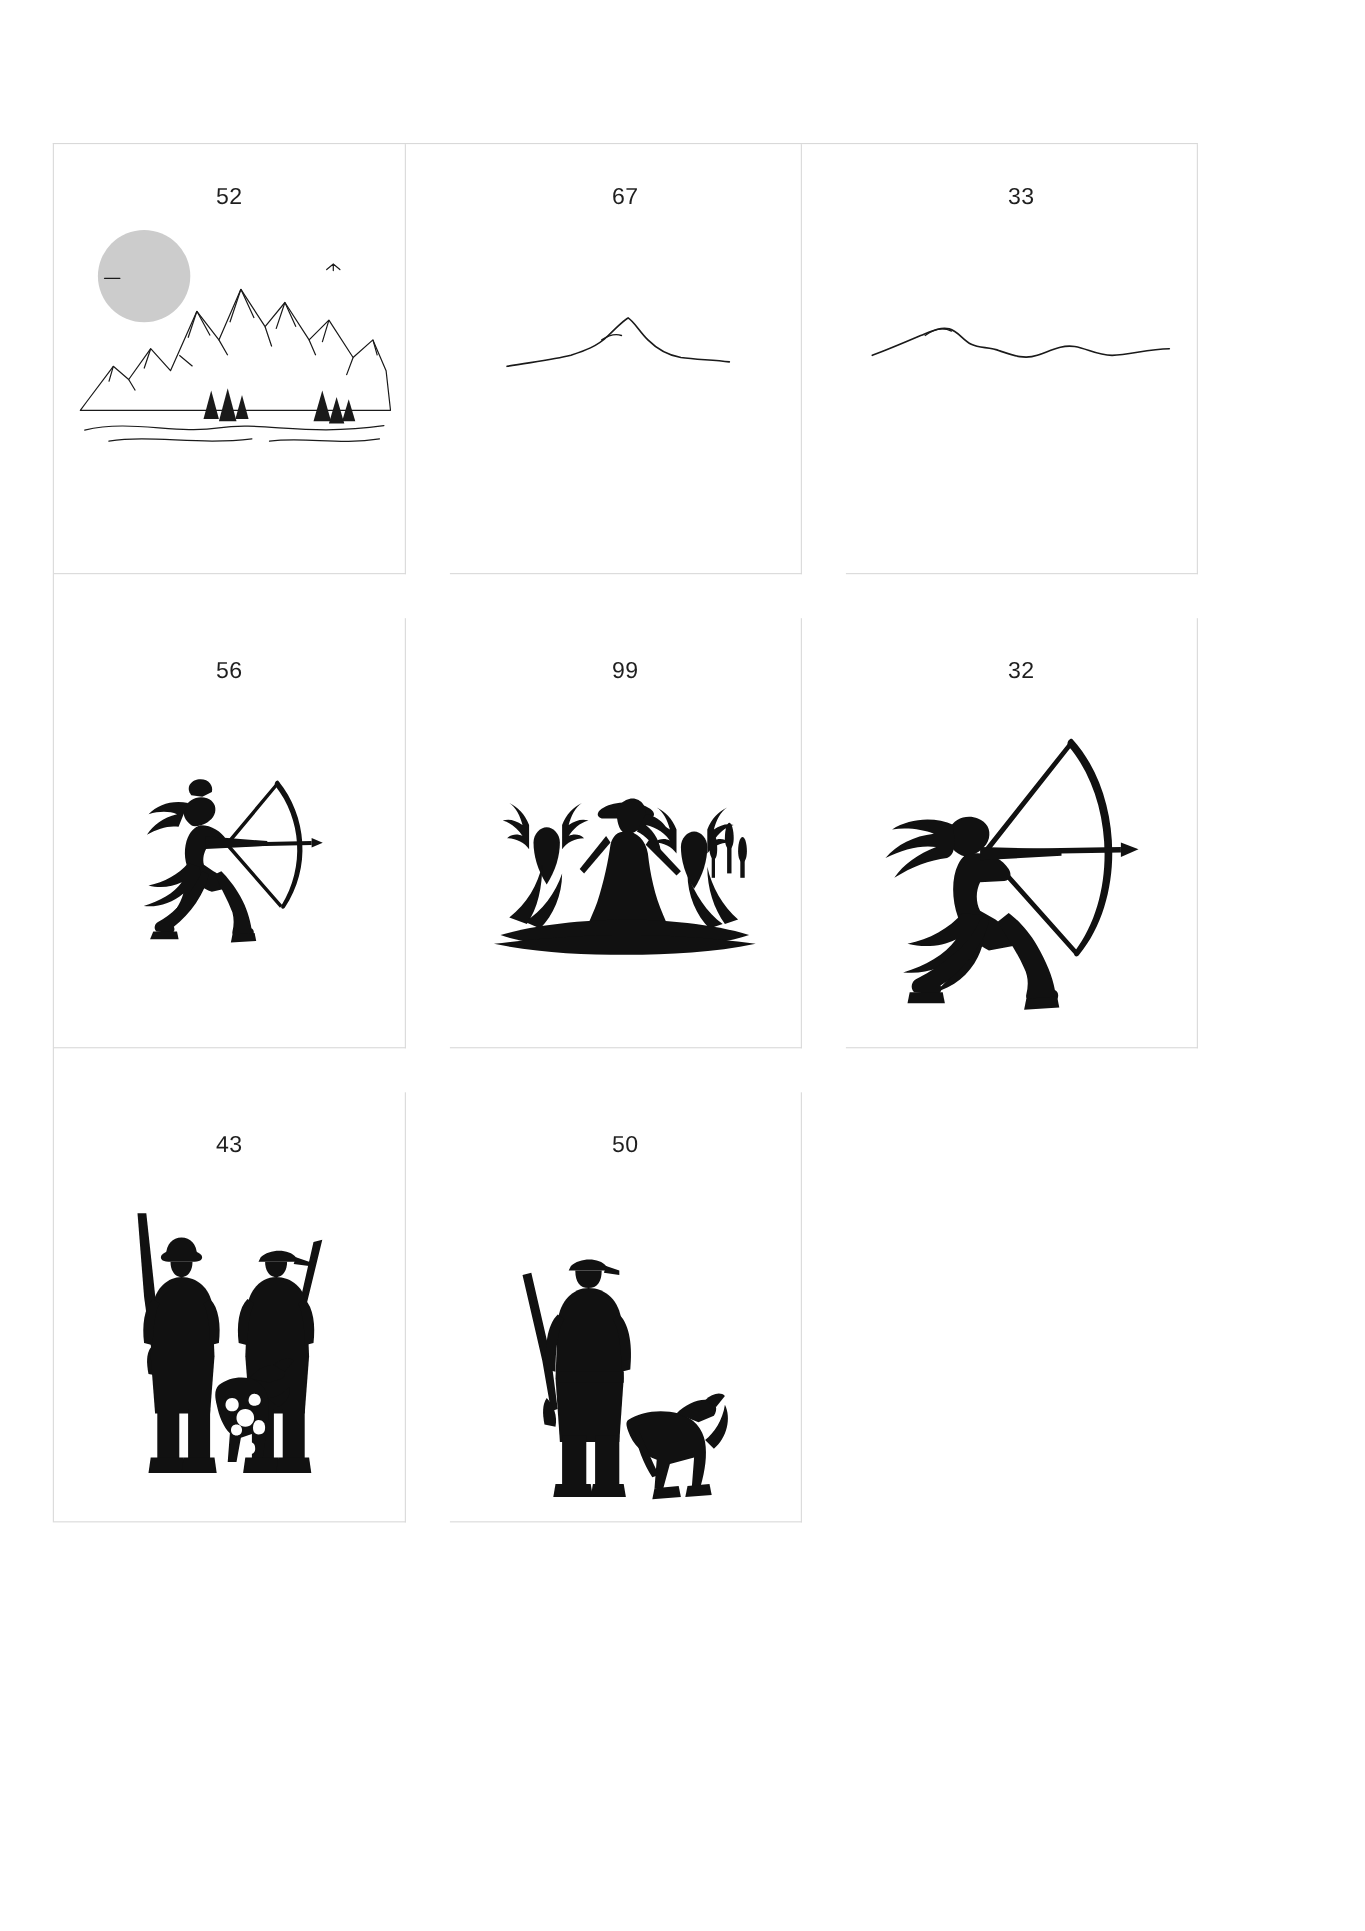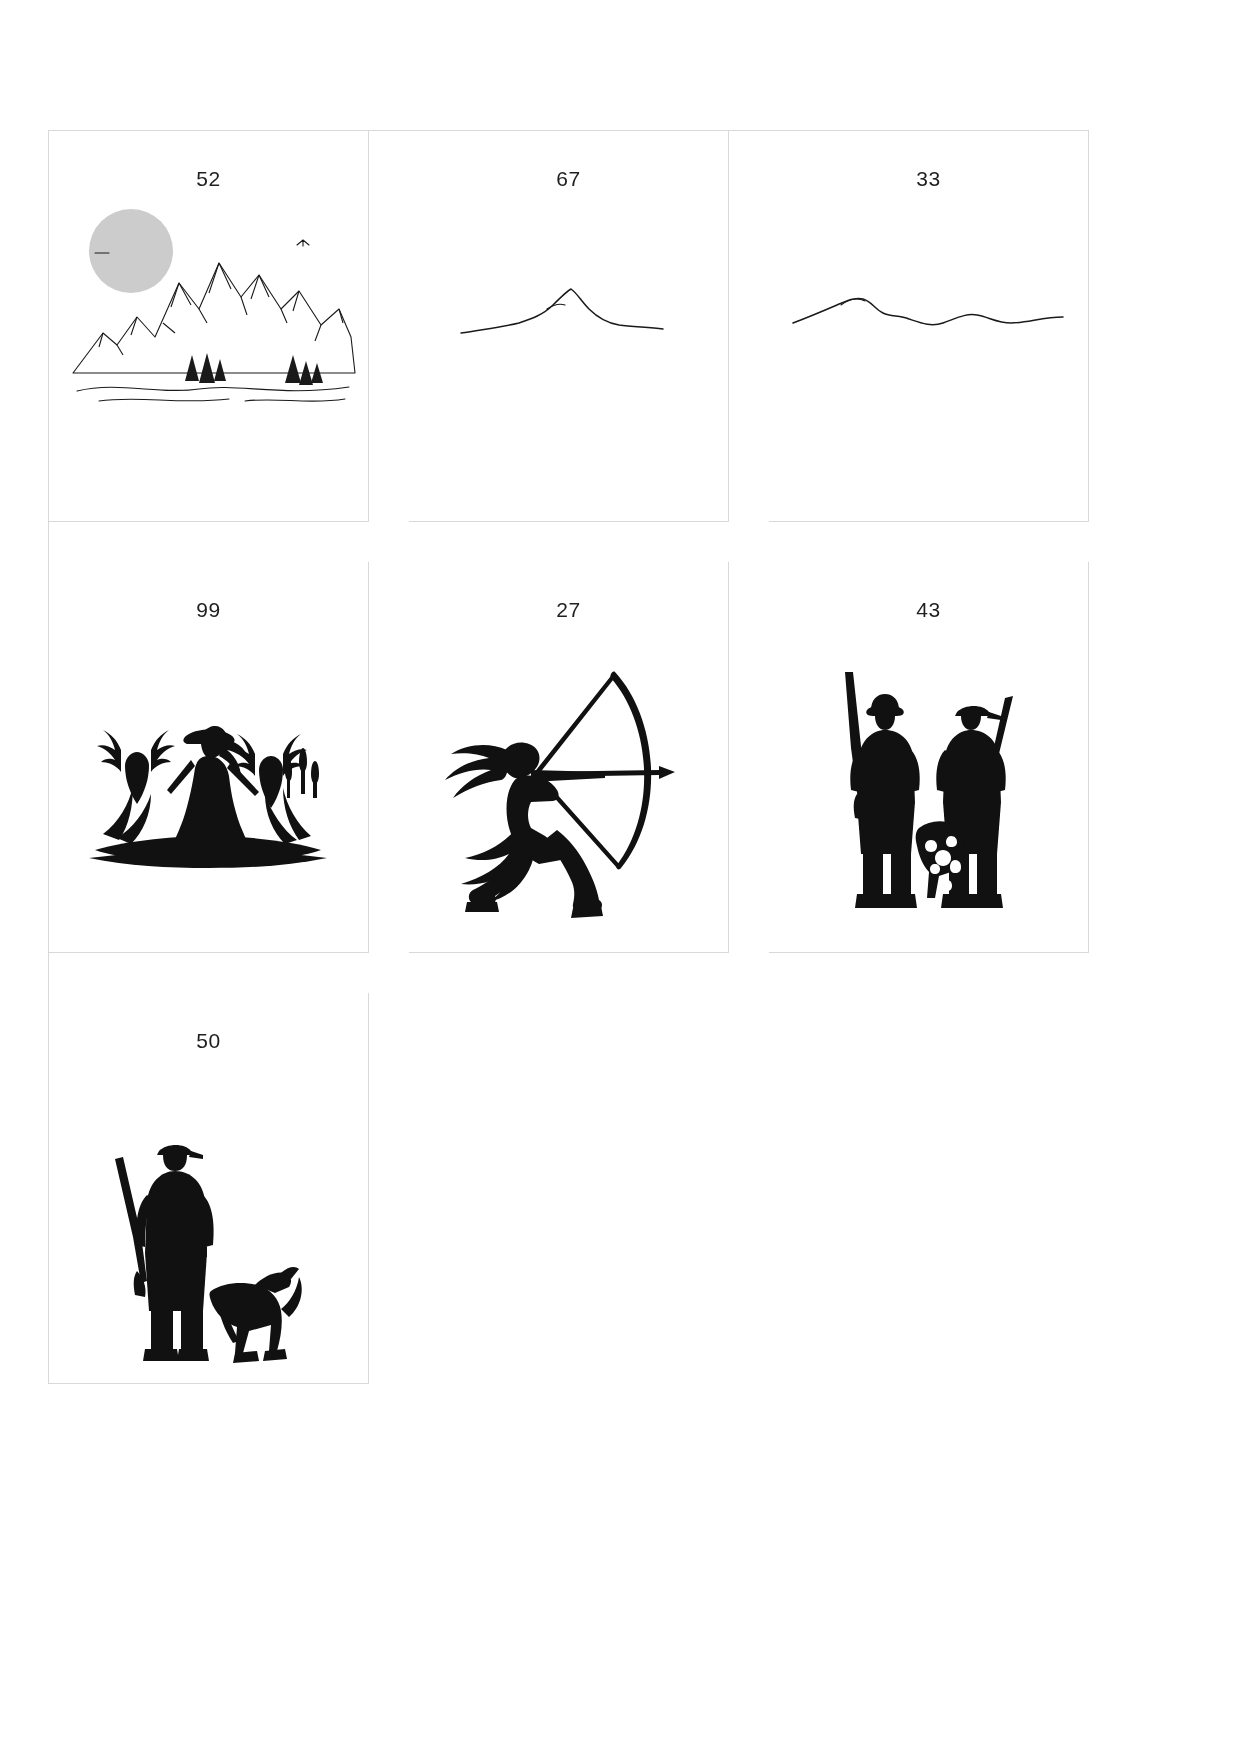--- a/index.html
+++ b/index.html
@@ -117,20 +117,43 @@
       <div class="cell-label">33</div>
       <div class="art">
         <svg width="300" height="210" viewBox="0 0 300 210">
           <path d="M14 118 C30 112, 44 106, 58 100 C68 96, 76 92, 84 94 C92 96, 96 104, 104 108 C112 112, 120 110, 130 114 C142 118, 152 122, 164 118 C176 114, 186 108, 198 110 C210 112, 218 118, 232 118 C248 118, 264 112, 284 112" fill="none" stroke="#1a1a1a" stroke-width="1.5" stroke-linecap="round"></path>
           <path d="M62 100 C70 94, 78 92, 86 96" fill="none" stroke="#1a1a1a" stroke-width="1.1" stroke-linecap="round"></path>
         </svg>
       </div>
     </div>
 
 
+    <div class="cell">
+      <div class="cell-label">56</div>
+      <div class="art center-mid">
+        <svg width="300" height="280" viewBox="0 0 300 280">
+          <g fill="#111111" transform="translate(40,30) scale(0.72)">
+            <path d="M214 36 C250 80, 256 146, 222 196 C220 199, 216 197, 218 193 C248 144, 243 84, 210 42 C208 39, 212 34, 214 36 Z"></path>
+            <path d="M216 39 L152 116 L219 193 L216 196 L146 116 L213 36 Z"></path>
+            <path d="M150 114 L256 112 L256 117 L150 119 Z"></path>
+            <path d="M256 108 l14 6 l-14 6 z"></path>
+            <path d="M104 92 C96 86, 92 78, 96 70 C100 60, 112 54, 124 58 C132 61, 136 68, 134 76 C132 84, 124 90, 116 92 C112 93, 107 94, 104 92 Z"></path>
+            <path d="M104 54 C96 44, 104 34, 116 34 C126 34, 132 42, 130 50 L118 56 Z"></path>
+            <path d="M100 64 C80 60, 62 66, 50 78 C64 74, 76 74, 86 78 C68 82, 56 92, 48 104 C62 96, 76 92, 88 94 Z"></path>
+            <path d="M116 92 C130 92, 142 100, 148 110 C150 114, 150 118, 146 120 L124 120 C120 126, 118 134, 120 142 L132 150 C140 154, 146 162, 148 172 L130 176 C118 172, 108 164, 102 152 C96 140, 94 126, 98 112 C102 100, 108 94, 116 92 Z"></path>
+            <path d="M122 106 L200 112 L200 118 L122 122 Z"></path>
+            <path d="M100 140 C88 154, 70 164, 50 168 C64 172, 80 170, 92 164 C82 178, 64 188, 44 194 C62 196, 80 190, 94 178 C90 192, 82 204, 70 214 C88 210, 102 198, 110 182 C116 170, 118 156, 114 144 Z"></path>
+            <path d="M118 150 C110 166, 100 182, 86 196 C78 204, 70 210, 62 214 C58 216, 56 222, 60 226 L78 228 C82 228, 84 224, 82 220 C92 212, 102 202, 110 190 C118 178, 124 166, 126 154 Z"></path>
+            <path d="M134 154 C140 170, 150 186, 156 202 C158 210, 158 218, 156 226 C155 230, 158 234, 162 234 L180 232 C184 230, 184 224, 180 222 C178 210, 174 196, 166 182 C158 168, 150 158, 142 150 Z"></path>
+            <path d="M56 226 L86 226 L88 236 L52 236 Z"></path>
+            <path d="M156 230 L184 228 L186 238 L154 240 Z"></path>
+          </g>
+        </svg>
+      </div>
+    </div>
 
     <div class="cell">
       <div class="cell-label">99</div>
       <div class="art center-mid">
         <svg width="300" height="280" viewBox="0 0 300 280">
           <g fill="#111111">
 
             <path d="M62 96 C58 86, 52 80, 44 76 C50 80, 54 88, 56 96 C50 92, 44 90, 38 92 C46 94, 52 100, 56 106 C52 104, 46 104, 42 108 C50 108, 58 112, 62 118 Z"></path>
             <path d="M92 96 C96 86, 102 80, 110 76 C104 80, 100 88, 98 96 C104 92, 110 90, 116 92 C108 94, 102 100, 98 106 C102 104, 108 104, 112 108 C104 108, 96 112, 92 118 Z"></path>
             <path d="M66 112 C66 104, 72 98, 78 98 C84 98, 90 104, 90 112 C90 124, 86 138, 78 150 C70 138, 66 124, 66 112 Z"></path>
@@ -158,21 +181,21 @@
             <path d="M252 182 C238 170, 228 152, 224 134 C224 154, 230 172, 240 186 Z"></path>
             <path d="M238 186 C224 176, 212 158, 206 140 C206 160, 214 178, 226 190 Z"></path>
             <path d="M36 196 C70 186, 120 182, 150 182 C182 182, 230 186, 262 196 C240 204, 200 208, 150 208 C100 208, 58 204, 36 196 Z"></path>
             <path d="M30 204 C80 198, 120 196, 150 196 C184 196, 224 198, 268 204 C230 212, 190 214, 150 214 C108 214, 70 212, 30 204 Z"></path>
           </g>
         </svg>
       </div>
     </div>
 
     <div class="cell">
-      <div class="cell-label">27</div>
+      <div class="cell-label">32</div>
       <div class="art center-mid">
         <svg width="300" height="280" viewBox="0 0 300 280">
           <g fill="#111111">
 
             <path d="M196 18 C240 66, 246 160, 202 214 C200 217, 196 215, 198 211 C238 158, 232 70, 192 24 C190 21, 194 16, 196 18 Z"></path>
             <path d="M198 21 L120 120 L201 211 L198 214 L114 120 L195 18 Z"></path>
 
             <path d="M116 118 L240 116 L240 121 L116 123 Z"></path>
             <path d="M240 112 l16 6 l-16 7 z"></path>
 

